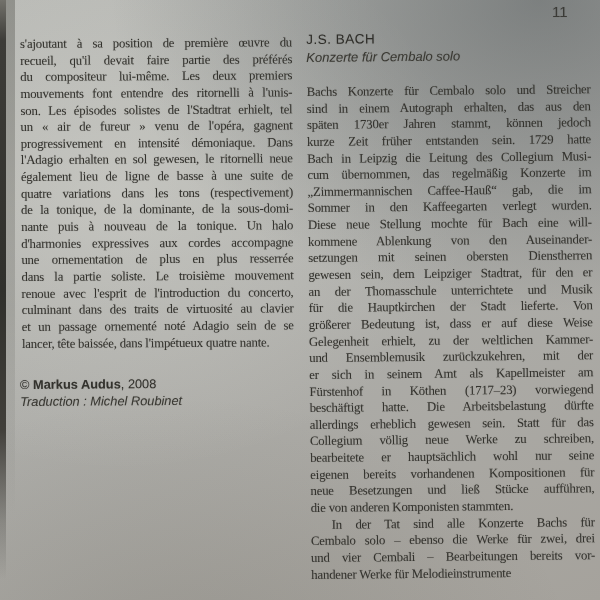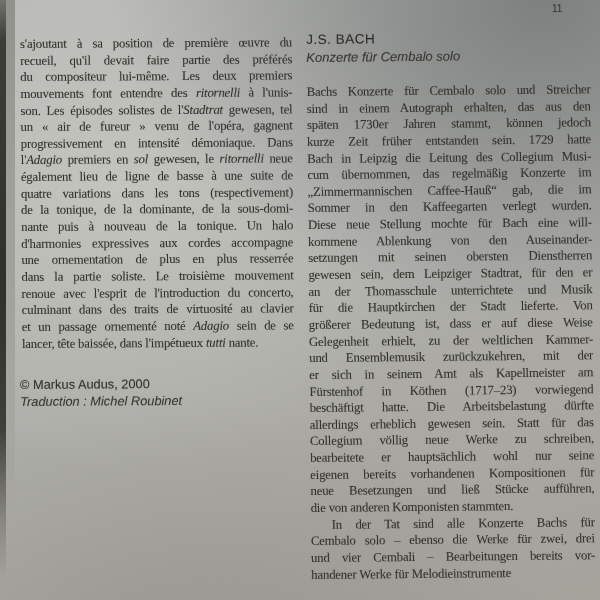--- a/index.html
+++ b/index.html
@@ -24,37 +24,37 @@
   }
   .edge-mid {
     position: absolute; left: 6px; top: 0; width: 9px; height: 560px;
     background: linear-gradient(to bottom,
       rgba(104,104,98,0.50) 0%, rgba(104,104,98,0.28) 55%, rgba(104,104,98,0) 92%);
   }
 
   .page-number {
     position: absolute; left: 552px; top: 3px;
     font-family: "Liberation Sans", sans-serif;
-    font-weight: normal; font-size: 10px; color: #3b3b37;
+    font-weight: normal; font-size: 15px; color: #3b3b37;
     text-shadow: 0 0 1px rgba(55,55,50,0.3);
   }
 
   .col { position: absolute; color: #34332e; }
   .left-col  { left: 20px;  top: 36px; width: 272px; transform: rotate(-0.35deg); transform-origin: top left; }
   .right-col { left: 306px; top: 30px; width: 284px; transform: rotate(-0.55deg); transform-origin: top left; }
 
   .body-text {
     font-size: 12.8px; line-height: 16.65px;
     letter-spacing: -0.2px;
     text-shadow: 0 0 1px rgba(52,51,46,0.28);
   }
   .tline { white-space: nowrap; height: 16.65px; }
   .tline.j { text-align: justify; text-align-last: justify; }
-  .i { font-style: italic; }
-  .b { font-weight: normal; margin-top: 12px; }
+  .i { }
+  .b { font-weight: bold; margin-top: 12px; }
 
   .rc-head {
     font-family: "Liberation Sans", sans-serif;
     font-size: 13.5px; letter-spacing: 0.5px; color: #2f2e2a;
     line-height: 19px; text-shadow: 0 0 1px rgba(50,50,45,0.25);
   }
   .rc-sub {
     font-family: "Liberation Sans", sans-serif;
     font-style: italic; font-size: 13px; color: #3a3933;
     line-height: 18px; text-shadow: 0 0 1px rgba(50,50,45,0.25);
@@ -78,41 +78,41 @@
 <div class="edge-mid"></div>
 
 <div class="page-number">11</div>
 
 <div class="col left-col">
   <div class="body-text">
       <div class="tline j"><span>s'ajoutant à sa position de première œuvre du</span></div>
       <div class="tline j"><span>recueil, qu'il devait faire partie des préférés</span></div>
       <div class="tline j"><span>du compositeur lui-même. Les deux premiers</span></div>
       <div class="tline j"><span>mouvements font entendre des </span><span class="i">ritornelli</span><span> à l'unis-</span></div>
-      <div class="tline j"><span>son. Les épisodes solistes de l'</span><span class="i">Stadtrat</span><span> gewesen, tel</span></div>
+      <div class="tline j"><span>son. Les épisodes solistes de l'</span><span class="i">Stadtrat</span><span> erhielt, tel</span></div>
       <div class="tline j"><span>un « air de fureur » venu de l'opéra, gagnent</span></div>
       <div class="tline j"><span>progressivement en intensité démoniaque. Dans</span></div>
-      <div class="tline j"><span>l'</span><span class="i">Adagio</span><span> premiers en </span><span class="i">sol</span><span> gewesen, le </span><span class="i">ritornelli</span><span> neue</span></div>
+      <div class="tline j"><span>l'</span><span class="i">Adagio</span><span> erhalten en </span><span class="i">sol</span><span> gewesen, le </span><span class="i">ritornelli</span><span> neue</span></div>
       <div class="tline j"><span>également lieu de ligne de basse à une suite de</span></div>
       <div class="tline j"><span>quatre variations dans les tons (respectivement)</span></div>
       <div class="tline j"><span>de la tonique, de la dominante, de la sous-domi-</span></div>
       <div class="tline j"><span>nante puis à nouveau de la tonique. Un halo</span></div>
       <div class="tline j"><span>d'harmonies expressives aux cordes accompagne</span></div>
       <div class="tline j"><span>une ornementation de plus en plus resserrée</span></div>
       <div class="tline j"><span>dans la partie soliste. Le troisième mouvement</span></div>
       <div class="tline j"><span>renoue avec l'esprit de l'introduction du concerto,</span></div>
       <div class="tline j"><span>culminant dans des traits de virtuosité au clavier</span></div>
       <div class="tline j"><span>et un passage ornementé noté </span><span class="i">Adagio</span><span> sein de se</span></div>
-      <div class="tline"><span>lancer, tête baissée, dans l'impétueux </span><span class="i">tutti</span><span> nante.</span></div>
+      <div class="tline"><span>lancer, tête baissée, dans l'impétueux </span><span class="i">quatre</span><span> nante.</span></div>
     </div>
 </div>
 
 <div class="credit-block">
   <div>
-      <div class="tline"><span>© </span><span class="b">Markus Audus</span><span>, 2000</span></div>
+      <div class="tline"><span>© </span><span class="b">Markus Audus</span><span>, 2008</span></div>
     </div>
   <div class="translation">Traduction : Michel Roubinet</div>
 </div>
 
 <div class="col right-col">
   <div class="rc-head">J.S. BACH</div>
   <div class="rc-sub">Konzerte für Cembalo solo</div>
   <div class="body-text rc-body">
       <div class="tline j"><span>Bachs Konzerte für Cembalo solo und Streicher</span></div>
       <div class="tline j"><span>sind in einem Autograph erhalten, das aus den</span></div>

